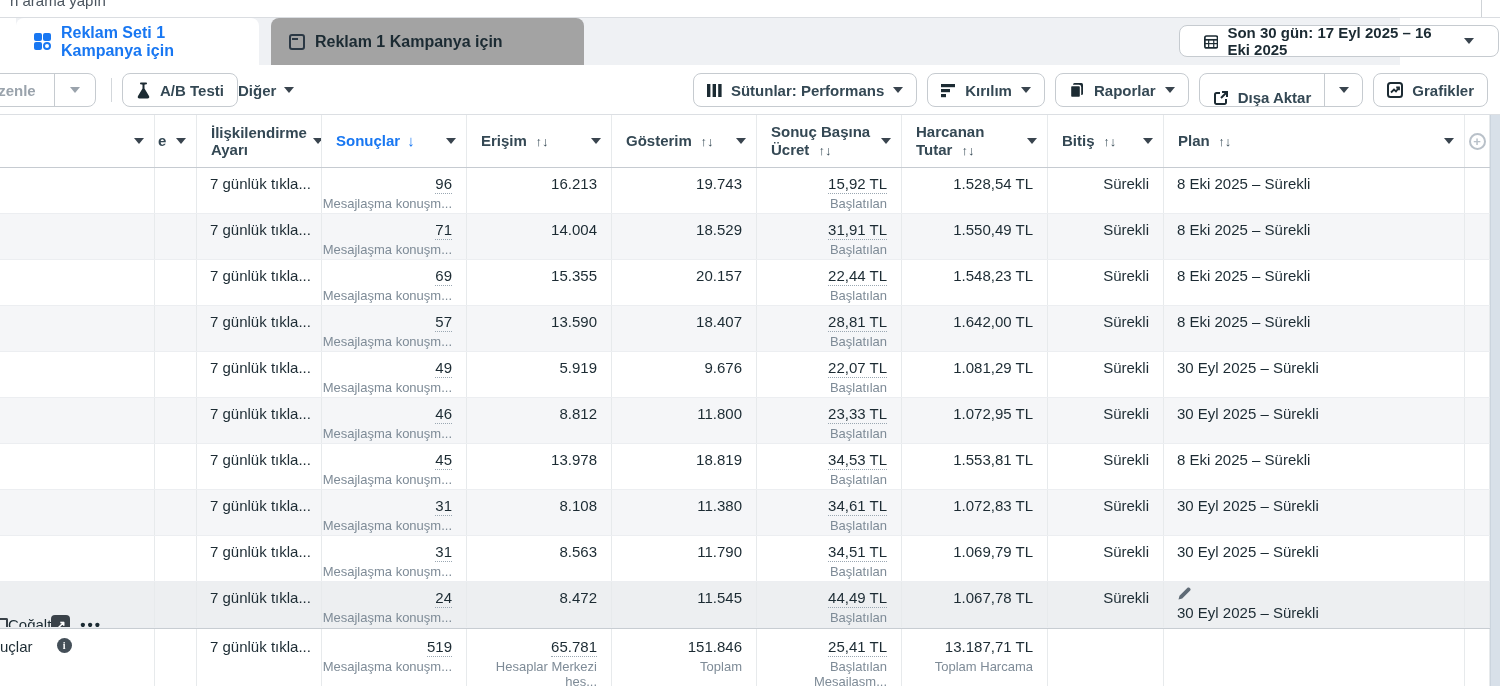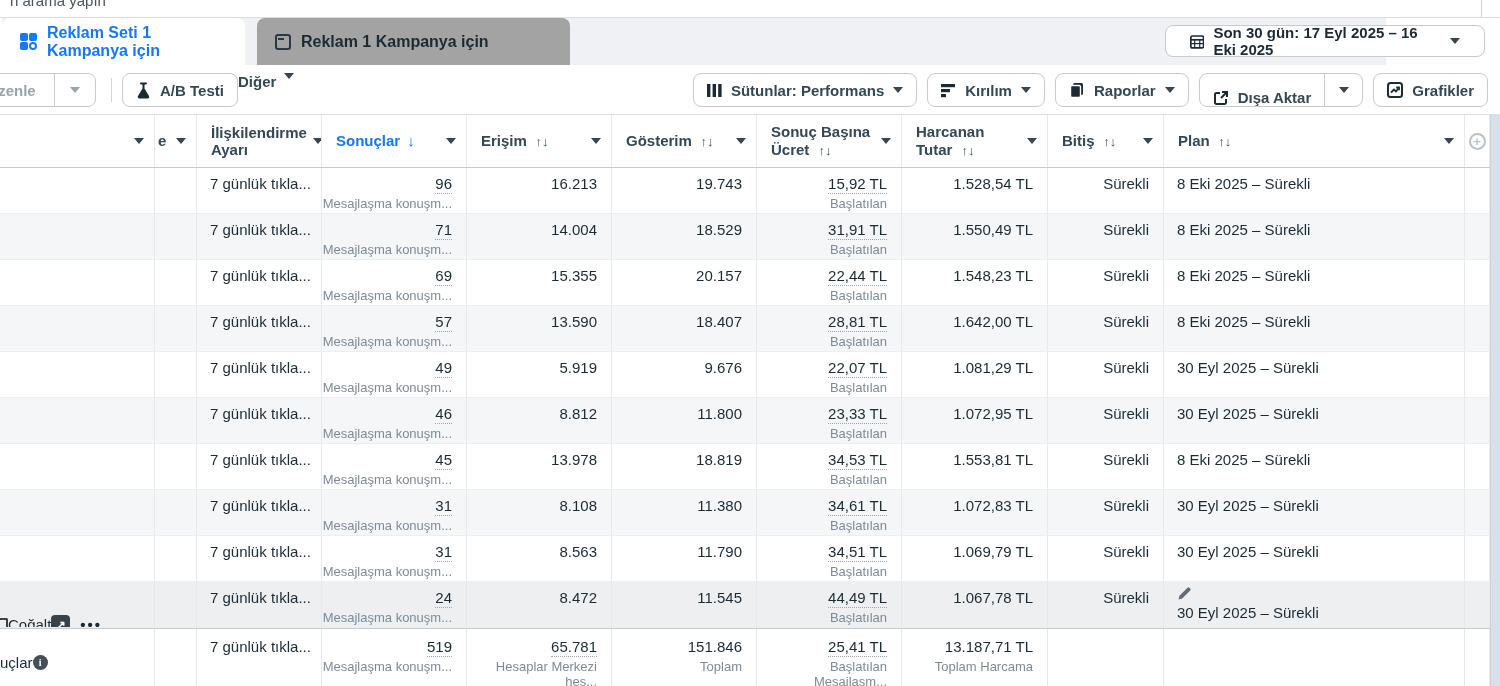--- a/index.html
+++ b/index.html
@@ -5,36 +5,36 @@
   *{box-sizing:border-box;margin:0;padding:0}
   html,body{width:1500px;height:686px;overflow:hidden}
   body{font-family:"Liberation Sans",sans-serif;background:#fff;position:relative;color:#1c2b33}
 
   
   .top-strip{position:absolute;left:0;top:0;width:1500px;height:18px;background:#fff;border-bottom:1px solid #dadde1;overflow:hidden}
   .top-strip .frag{position:absolute;left:10px;top:-8px;font-size:15px;color:#4a545e}
   .top-strip .vline{position:absolute;left:1481px;top:0;height:18px;border-left:1px solid #cfd3d7}
 
   
-  .tab-strip{position:absolute;left:2px;top:18px;width:1384px;height:47px;background:#eff1f4}
+  .tab-strip{position:absolute;left:16px;top:18px;width:1384px;height:47px;background:#eff1f4}
   .tab{position:absolute;top:0;height:47px;border-radius:8px 8px 0 0;display:flex;align-items:center;gap:10px;padding:0 18px;font-size:16px;font-weight:700}
   .tab.active{left:0;width:243px;background:#fff;color:#1877f2}
   .tab.inactive{left:255px;width:313px;background:#a3a3a3;color:#1c2b33}
   .adsets-icon{width:17px;height:17px;display:grid;grid-template-columns:8px 8px;grid-template-rows:8px 8px;gap:1px}
   .adsets-icon i{background:#1877f2;border-radius:2px}
   .adsets-icon i.o{background:transparent;border:2px solid #1877f2;border-radius:50%}
   .frame-icon{width:16px;height:16px;border:2px solid #2b3844;border-radius:3px;position:relative}
   .frame-icon::after{content:"";position:absolute;left:1px;right:5px;top:2px;border-top:2px solid #2b3844}
   .date-btn{position:absolute;left:1163px;top:7px;width:320px;height:32px;background:#fff;border:1px solid #c6cbd0;border-radius:8px;display:flex;align-items:center;gap:9px;padding:0 24px;font-size:15px;font-weight:600;color:#1c2b33}
   .date-btn .caret{margin-left:auto}
 
   
   .toolbar{position:absolute;left:0;top:65px;width:1500px;height:50px;background:#fff;border-bottom:1px solid #dcdfe3}
   .btn{height:34px;background:#fff;border:1px solid #c6cbd0;border-radius:8px;display:flex;align-items:center;gap:9px;padding:14px 13px;font-size:15px;font-weight:600;color:#344854}
-  .textbtn{height:34px;display:flex;align-items:flex-start;gap:8px;font-size:15px;font-weight:600;color:#344854}
+  .textbtn{height:34px;display:flex;align-items:center;gap:8px;font-size:15px;font-weight:600;color:#344854}
   .split-edit{position:absolute;left:-42px;top:8px;width:138px;height:34px;border:1px solid #c6cbd0;border-radius:8px;display:flex}
   .split-edit .main{flex:1;display:flex;align-items:center;padding-left:30px;font-size:15px;font-weight:600;color:#9aa3ac}
   .split-edit .arrow{width:41px;border-left:1px solid #c6cbd0;display:flex;align-items:center;justify-content:center}
   .split-edit .arrow .caret{border-top-color:#9aa3ac}
   .tb-divider{position:absolute;left:111px;top:13px;height:24px;border-left:1px solid #d3d7db}
   .ab-btn{position:absolute;left:122px;top:8px}
   .more-btn{position:absolute;left:238px;top:8px}
   .right-tools{position:absolute;right:12px;top:8px;display:flex;gap:10px}
   .split-export{display:flex;align-items:stretch;border:1px solid #c6cbd0;border-radius:8px;background:#fff}
   .split-export .main{display:flex;align-items:flex-end;gap:9px;padding:0 13px;font-size:15px;font-weight:600;color:#344854}
@@ -63,21 +63,21 @@
   .td .sub{display:block;font-size:13px;color:#7e8b97;margin-top:4px}
   .dot{border-bottom:1px dotted #9aa7b2;padding-bottom:1px}
 
   .totals .tr{height:58px;border-top:1px solid #c8cdd2;background:#fff;border-bottom:none}
   .totals .td{padding-top:9px}
 
   .rowname{padding-left:0!important;padding-top:26px!important;display:flex;align-items:center;white-space:nowrap}
   .copy-clip{width:8px;height:13px;border:2px solid #3a4249;border-left:none;border-radius:0 2px 2px 0}
   .boxarrow{width:19px;height:19px;background:#3a4249;border-radius:4px;color:#fff;font-size:12px;font-weight:700;display:flex;align-items:center;justify-content:center;line-height:1}
   .dots{font-size:15px;font-weight:700;letter-spacing:2px;color:#1c2b33;margin-left:10px}
-  .totname{padding-left:0!important;white-space:nowrap;display:flex;align-items:center;gap:0}
+  .totname{padding-left:0!important;white-space:nowrap;display:flex;align-items:flex-start;gap:24px}
   .info-circle{width:15px;height:15px;background:#444f58;border-radius:50%;color:#fff;font-size:10px;font-weight:700;font-family:"Liberation Serif",serif;display:inline-flex;align-items:center;justify-content:center}
   .pencil{display:block;margin:0 0 3px 0}
 
   .scrollbar{position:absolute;left:1490px;top:0;width:10px;height:571px;background:#d8e0e9;border-left:1px solid #cbd4de}
 
   svg{display:block}
 </style>
 </head>
 <body>
 

